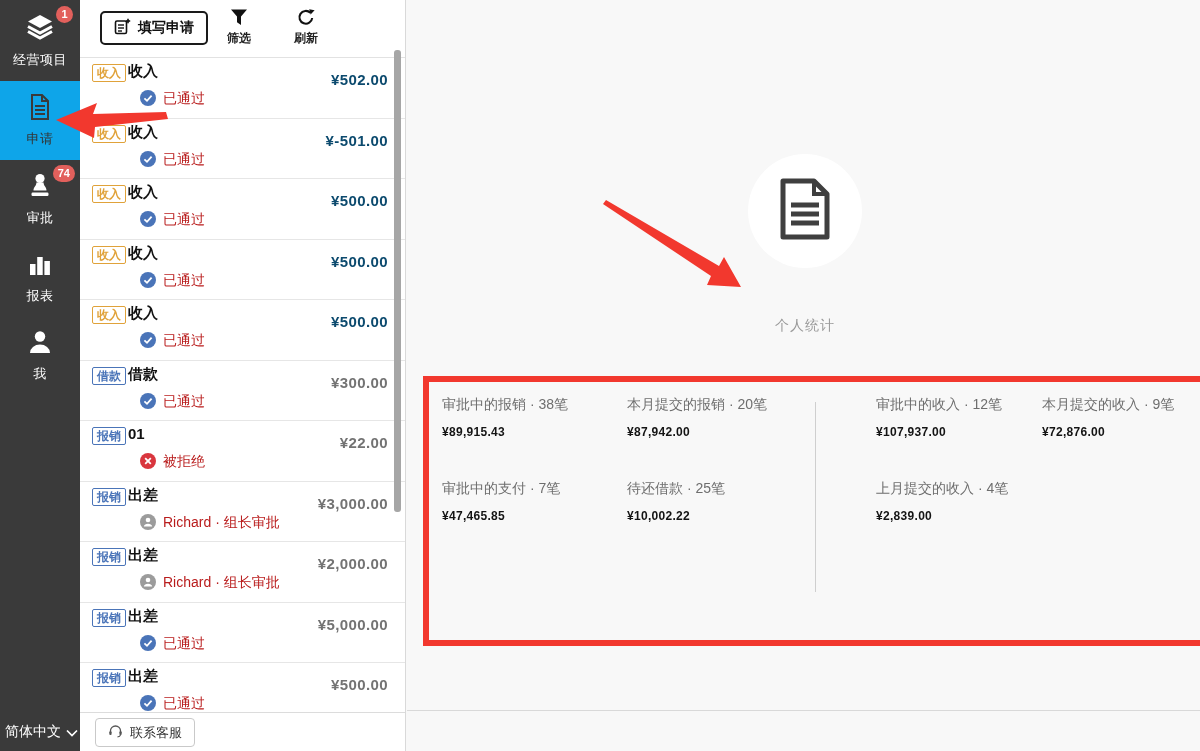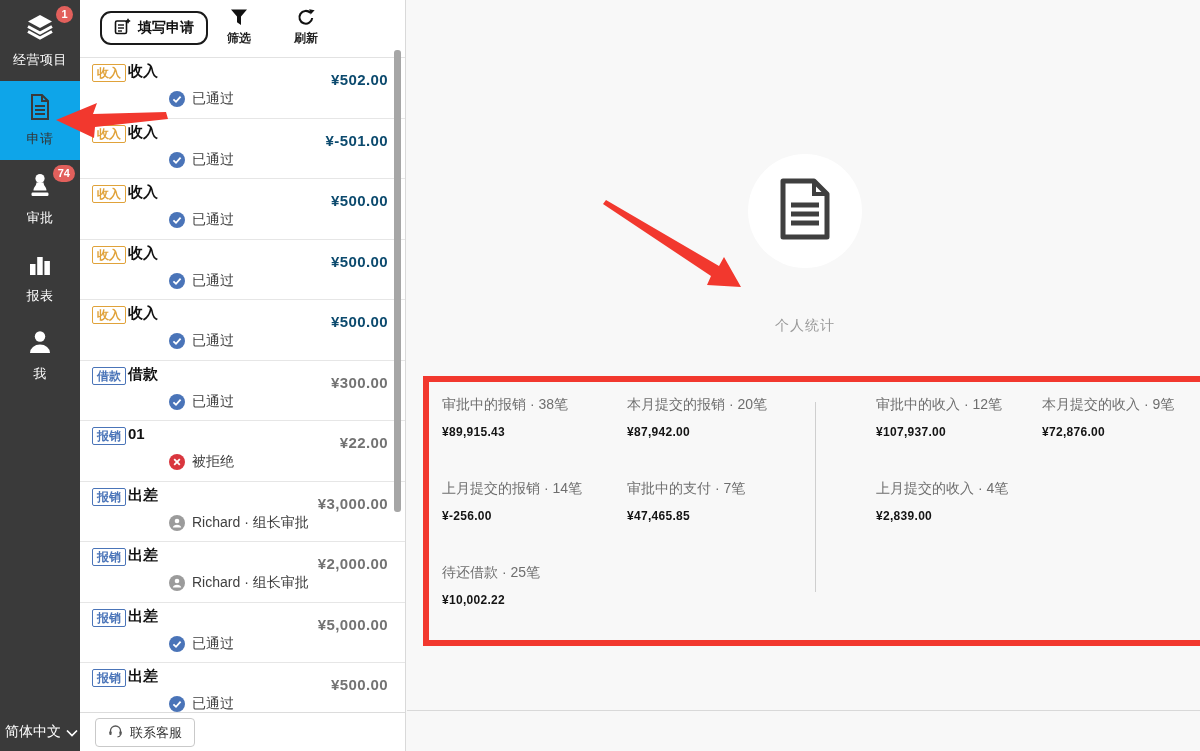--- a/index.html
+++ b/index.html
@@ -15,36 +15,36 @@
   .si3{top:252px;}
   .si4{top:328px;}
   .nbadge{position:absolute;background:#e2605c;color:#fff;font-size:11px;line-height:17px;border-radius:9px;padding:0 5px;min-width:7px;text-align:center;font-weight:bold;}
   .si0 .nbadge{top:-6px;right:7px;}
   .si2 .nbadge{top:-7px;right:5px;}
   .lang{position:absolute;left:5px;bottom:10px;color:#fff;font-size:14px;display:flex;align-items:center;gap:5px;cursor:pointer;}
 
   
   .listpanel{position:absolute;left:80px;top:0;width:326px;height:751px;background:#fff;border-right:1px solid #d9d9d9;box-sizing:border-box;overflow:hidden;}
   .lp-header{position:absolute;top:0;left:0;right:0;height:57px;border-bottom:1px solid #e2e2e2;background:#fff;}
-  .btn-new{position:absolute;left:20px;top:11px;height:34px;display:flex;align-items:center;gap:7px;padding:12px 12px;background:#fff;border:2px solid #1a1a1a;border-radius:11px;font-size:14px;font-weight:bold;color:#111;cursor:pointer;}
+  .btn-new{position:absolute;left:20px;top:11px;height:34px;display:flex;align-items:center;gap:7px;padding:12px 12px;background:#fff;border:2px solid #1a1a1a;border-radius:5px;font-size:14px;font-weight:bold;color:#111;cursor:pointer;}
   .tool{position:absolute;top:8px;width:50px;text-align:center;font-size:12px;color:#222;cursor:pointer;font-weight:bold;}
   .tool svg{display:block;margin:0 auto 3px;}
   .tool-filter{left:134px;}
   .tool-refresh{left:201px;}
 
   .rows{position:absolute;top:58px;left:0;right:0;height:654px;overflow:hidden;}
   .row{position:relative;height:60.5px;border-bottom:1px solid #e6e6e6;box-sizing:border-box;background:#fff;cursor:pointer;}
   .rbadge{position:absolute;left:12px;top:6px;font-size:12px;line-height:16px;padding:0 4px;border:1px solid;border-radius:2px;font-weight:bold;}
   .badge-income{color:#e0a23a;border-color:#e0a23a;}
   .badge-loan,.badge-expense{color:#4a74b8;border-color:#4a74b8;}
   .rtitle{position:absolute;left:48px;top:4px;font-size:15px;font-weight:bold;color:#111;}
   .ramount{position:absolute;right:17px;top:13px;font-size:15px;font-weight:bold;letter-spacing:0.4px;}
   .amt-orange{color:#0c4a6e;}
   .amt-dark{color:#737373;}
-  .rstatus{position:absolute;left:60px;top:32px;display:flex;align-items:center;gap:7px;font-size:14px;color:#404040;margin-left:29px;}
+  .rstatus{position:absolute;left:60px;top:32px;display:flex;gap:7px;font-size:14px;color:#b91c1c;}
   .sticon{width:16px;height:16px;display:inline-block;}
   .sticon svg{display:none;}
   .st-approved .ic-check{display:block;}
   .st-rejected .ic-cross{display:block;}
   .st-pending .ic-person{display:block;}
 
   .lp-bottom{position:absolute;left:0;bottom:0;width:100%;height:39px;background:#fff;border-top:1px solid #dcdcdc;box-sizing:border-box;}
   .btn-contact{position:absolute;left:15px;top:5px;height:29px;display:flex;align-items:center;gap:7px;padding:0 12px;background:#fff;border:1px solid #c9c9c9;border-radius:4px;font-size:13px;color:#333;cursor:pointer;}
   .scroll-thumb{position:absolute;left:314px;top:50px;width:7px;height:462px;background:#a6a6a6;border-radius:3px;cursor:pointer;}
 
@@ -400,24 +400,20 @@
           <div class="stat-cell">
             <div class="s-label">审批中的报销 · 38笔</div>
             <div class="s-value">¥89,915.43</div>
           </div>
 
           <div class="stat-cell">
             <div class="s-label">本月提交的报销 · 20笔</div>
             <div class="s-value">¥87,942.00</div>
           </div>
 
-          <div class="stat-cell">
-            <div class="s-label">上月提交的报销 · 14笔</div>
-            <div class="s-value">¥-256.00</div>
-          </div>
 
           <div class="stat-cell">
             <div class="s-label">审批中的支付 · 7笔</div>
             <div class="s-value">¥47,465.85</div>
           </div>
 
           <div class="stat-cell">
             <div class="s-label">待还借款 · 25笔</div>
             <div class="s-value">¥10,002.22</div>
           </div>

